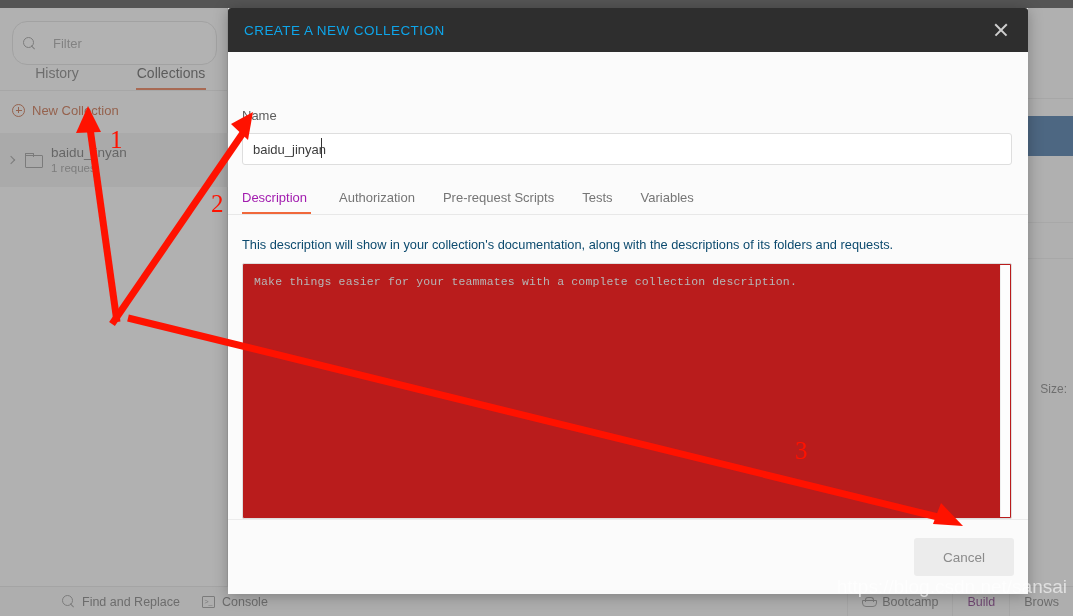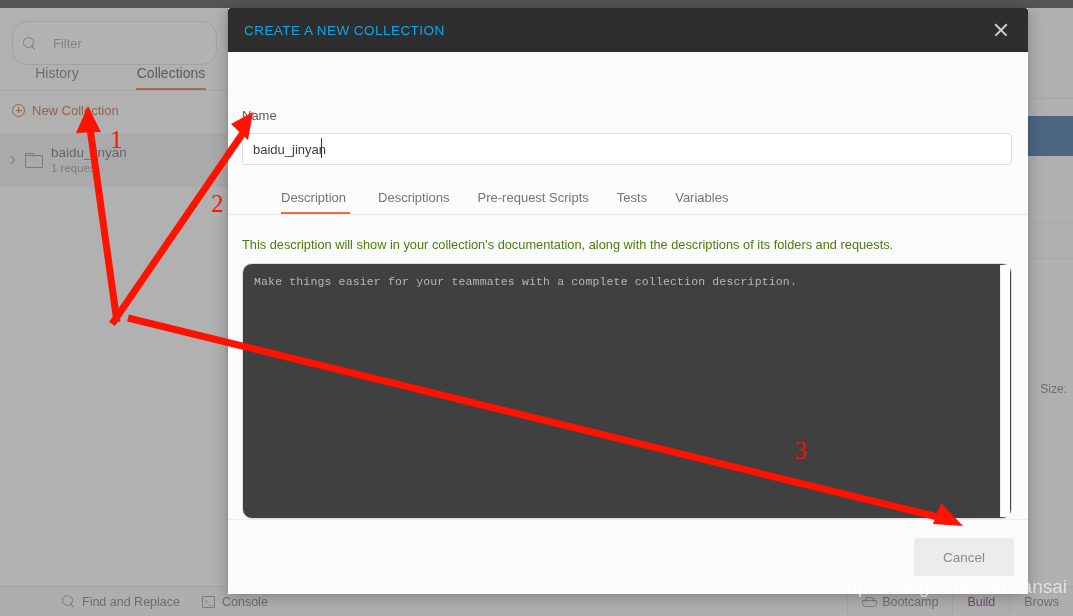--- a/index.html
+++ b/index.html
@@ -205,32 +205,32 @@
 
   .tabs-row {
     position: absolute; left: 0; top: 129px; width: 800px; height: 34px;
     display: flex; align-items: flex-end; gap: 0; padding-left: 14px;
     border-bottom: 1px solid #e8e8e8;
   }
   .mtab {
     font-size: 13px; color: #757575; padding: 0 14px 9px 14px; position: relative;
   }
   .mtab:first-child { padding-left: 0; padding-right: 18px; }
-  .mtab.active { color: #737373; margin-left: 39px; }
+  .mtab.active { color: #a21caf; }
   .mtab.active::after {
     content: ""; position: absolute; left: 0; right: 14px; bottom: 0;
     height: 2.5px; background: #f0683b;
   }
 
   .desc-help {
-    position: absolute; left: 14px; top: 185px; font-size: 12.8px; color: #4d7c0f;
+    position: absolute; left: 14px; top: 185px; font-size: 12.8px; color: #0c4a6e;
   }
   .desc-area {
     position: absolute; left: 14px; top: 211px; width: 770px; height: 256px;
-    border: 1px solid #dfdfdf; border-radius: 10px; background: #404040;
+    border: 1px solid #dfdfdf; border-radius: 2px; background: #b91c1c;
   }
   .desc-ph {
     position: absolute; left: 11px; top: 11px;
     font-family: "Liberation Mono", monospace;
     font-size: 11.5px; color: #b6b6b6; letter-spacing: 0.15px;
   }
   .desc-scroll {
     position: absolute; right: 1px; top: 1px; width: 10px; bottom: 1px;
     border-left: 1px solid #efefef; background: #fdfdfd;
   }
@@ -354,21 +354,21 @@
     </div>
 
     <div class="modal-body">
 
       <div class="field-label">Name</div>
       <input class="name-input" type="text" value="baidu_jinyan" style="">
       <span class="caret"></span>
 
       <div class="tabs-row">
         <div class="mtab active">Description</div>
-        <div class="mtab">Descriptions</div>
+        <div class="mtab">Authorization</div>
         <div class="mtab">Pre-request Scripts</div>
         <div class="mtab">Tests</div>
         <div class="mtab">Variables</div>
       </div>
 
       <div class="desc-help">This description will show in your collection's documentation, along with the descriptions of its folders and requests.</div>
 
       <div class="desc-area">
         <span class="desc-ph">Make things easier for your teammates with a complete collection description.</span>
         <span class="desc-scroll"></span>

